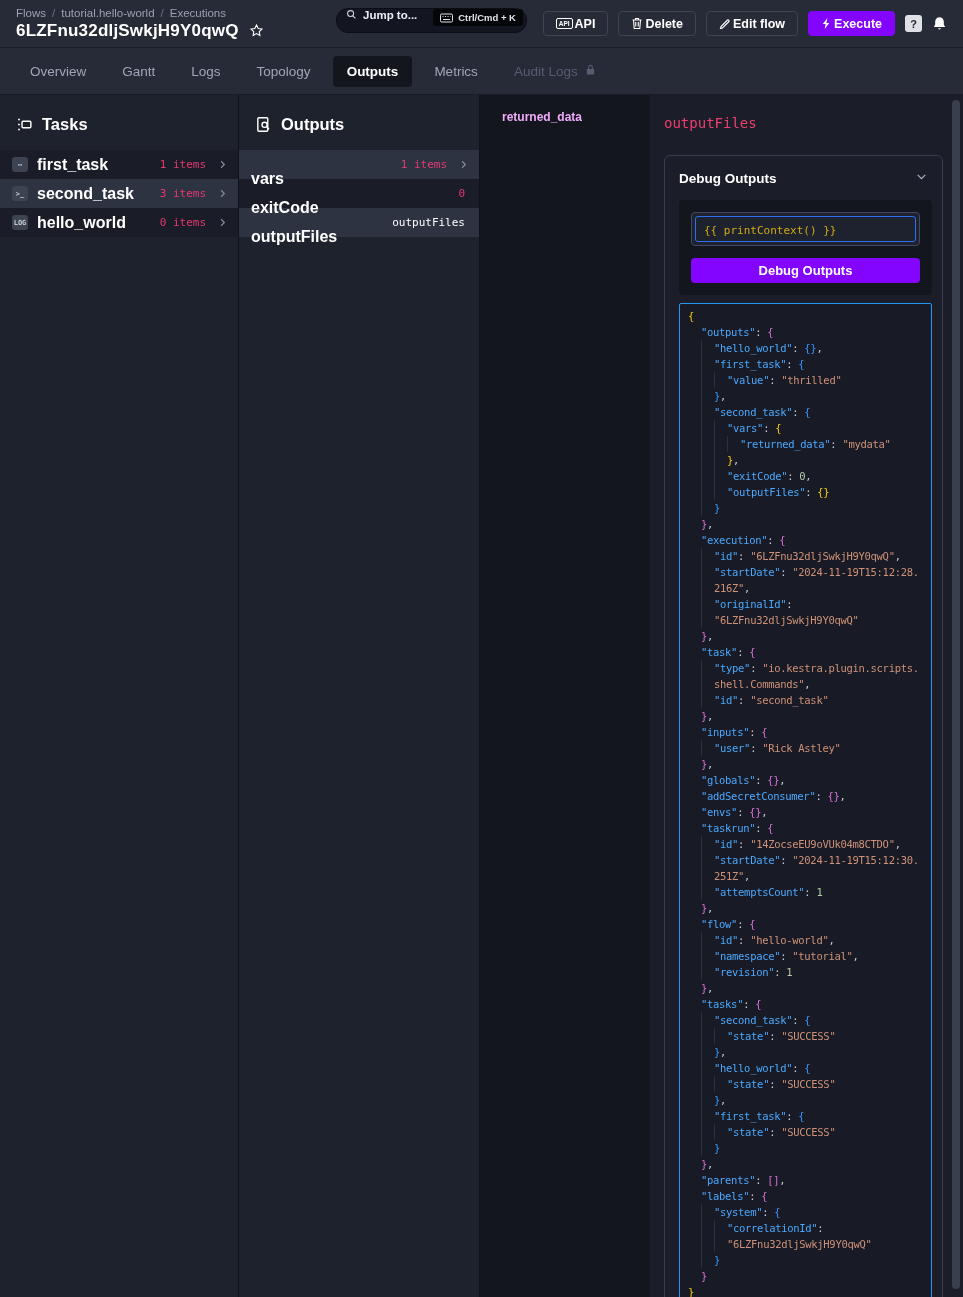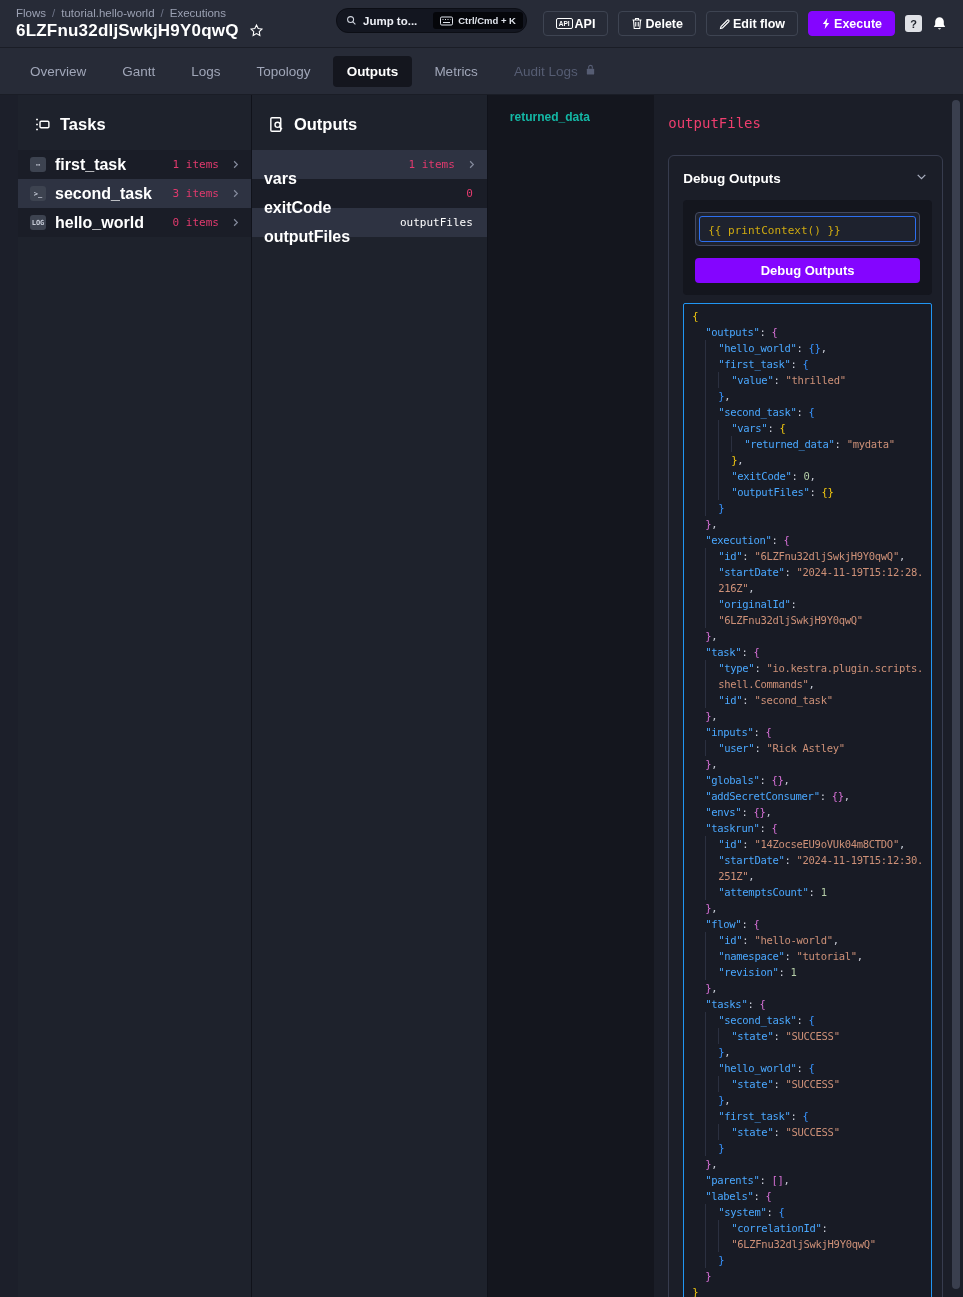--- a/index.html
+++ b/index.html
@@ -11,21 +11,21 @@
     display:flex; align-items:center; padding:0 16px; }
   .tb-left { display:flex; flex-direction:column; justify-content:center; gap:2px; }
   .breadcrumb { font-size:11.5px; color:#9ba1b3; display:flex; gap:6px; align-items:center; }
   .breadcrumb .sep { color:#6e7488; }
   .breadcrumb .bc-item { cursor:pointer; }
   .titlerow { display:flex; align-items:center; gap:10px; }
   .page-title { font-size:17px; font-weight:bold; letter-spacing:.2px; color:#fff; }
   .star { display:flex; align-items:center; }
 
   .searchbox { position:absolute; left:336px; top:8px; width:191px; height:25px; background:#131620;
-    border:1px solid #0c0e15; border-radius:12px; display:flex; align-items:center; padding:0 3px 0 9px; cursor:text; }
+    border:1px solid #0c0e15; border-radius:12px; display:flex; align-items:flex-start; padding:0 3px 0 9px; cursor:text; }
   .searchbox .ph { font-size:11.5px; color:#eceef4; font-weight:600; margin-left:6px; }
   .kbd { margin-left:auto; background:#05060a; border-radius:3px; padding:3px 7px; display:flex; align-items:center; gap:5px; }
   .kbd span { font-size:9.5px; font-weight:bold; color:#dfe3ea; }
 
   .tb-actions { margin-left:auto; display:flex; align-items:center; gap:10px; }
   .btn { height:25px; display:flex; align-items:center; gap:2px; padding:0 12px; border:1px solid #3e4452;
     border-radius:4px; background:transparent; color:#fff; font-size:12.5px; font-weight:600; cursor:pointer; }
   .btn svg { flex:none; }
   .btn.execute { background:#8405ff; border-color:#8405ff; }
   .help-badge { width:17px; height:17px; background:#dfe1e6; border-radius:3px; color:#1d212b;
@@ -35,21 +35,21 @@
 
   
   .tabbar { height:47px; background:#272b37; display:flex; align-items:center; padding:0 16px; gap:8px;
     border-bottom:1px solid #1a1d26; }
   .tab { font-size:13.5px; color:#a0a6b8; padding:8px 14px; border-radius:4px; cursor:pointer;
     display:flex; align-items:center; gap:7px; }
   .tab.active { background:#14161e; color:#fff; font-weight:bold; }
   .tab.disabled { color:#565d73; cursor:default; }
 
   
-  .content { display:flex; height:1202px;padding-left:18px; }
+  .content { display:flex; height:1202px; }
   .col-tasks { width:238px; background:#1e222c; }
   .vdiv { width:1px; background:#10121a; }
   .col-outputs { width:240px; background:#1e222c; }
   .col-vars { width:171px; background:#14161e; border-left:1px solid #10121a; padding-top:8px; }
   .col-detail { flex:1; background:#1b1e28; padding:20px 20px 0 14px; }
 
   .panel-head { display:flex; align-items:center; gap:9px; padding:20px 16px 16px 16px; }
   .panel-title { font-size:16.5px; font-weight:bold; color:#fff; }
 
   .row { height:29px; display:flex; align-items:center; padding:0 10px 0 12px; cursor:pointer; }
@@ -59,21 +59,21 @@
     display:flex; align-items:center; justify-content:center; font-size:7px; font-weight:bold;
     font-family:"DejaVu Sans Mono", monospace; }
   .row .lbl { font-size:16px; font-weight:600; color:#fff; margin-left:9px; flex:1;
     white-space:nowrap; overflow:hidden; }
   .row.norow-icon .lbl { margin-left:0;margin-top:29px; }
   .row .cnt { font-family:"DejaVu Sans Mono", monospace; font-size:11px; color:#e23a6e; margin-right:4px; }
   .row .cnt.plain { color:#fff; }
   .row .chev { width:18px; display:flex; justify-content:flex-end; color:#858b9d; }
 
   .vars-item { height:28px; display:flex; align-items:center; padding-left:22px; cursor:pointer; }
-  .vars-item .lbl { font-size:12px; font-weight:600; color:#14b8a6; }
+  .vars-item .lbl { font-size:12px; font-weight:600; color:#f0abfc; }
 
   
   .detail-title { font-family:"DejaVu Sans Mono", monospace; font-size:14px; color:#ef3e6e; }
   .card { margin-top:24px; border:1px solid #373c4e; border-radius:6px; padding:0 10px 12px 14px; }
   .card-head { display:flex; align-items:center; justify-content:space-between; padding:13px 4px 13px 0; cursor:pointer; }
   .card-head .ct { font-size:13.5px; font-weight:bold; color:#fff; }
   .card-head .chev { color:#aab0c0; }
 
   .debug-box { background:#14161e; border-radius:4px; padding:12px; }
   .expr-wrap { background:#1e222e; border:1px solid #434960; border-radius:4px; padding:3px; }

